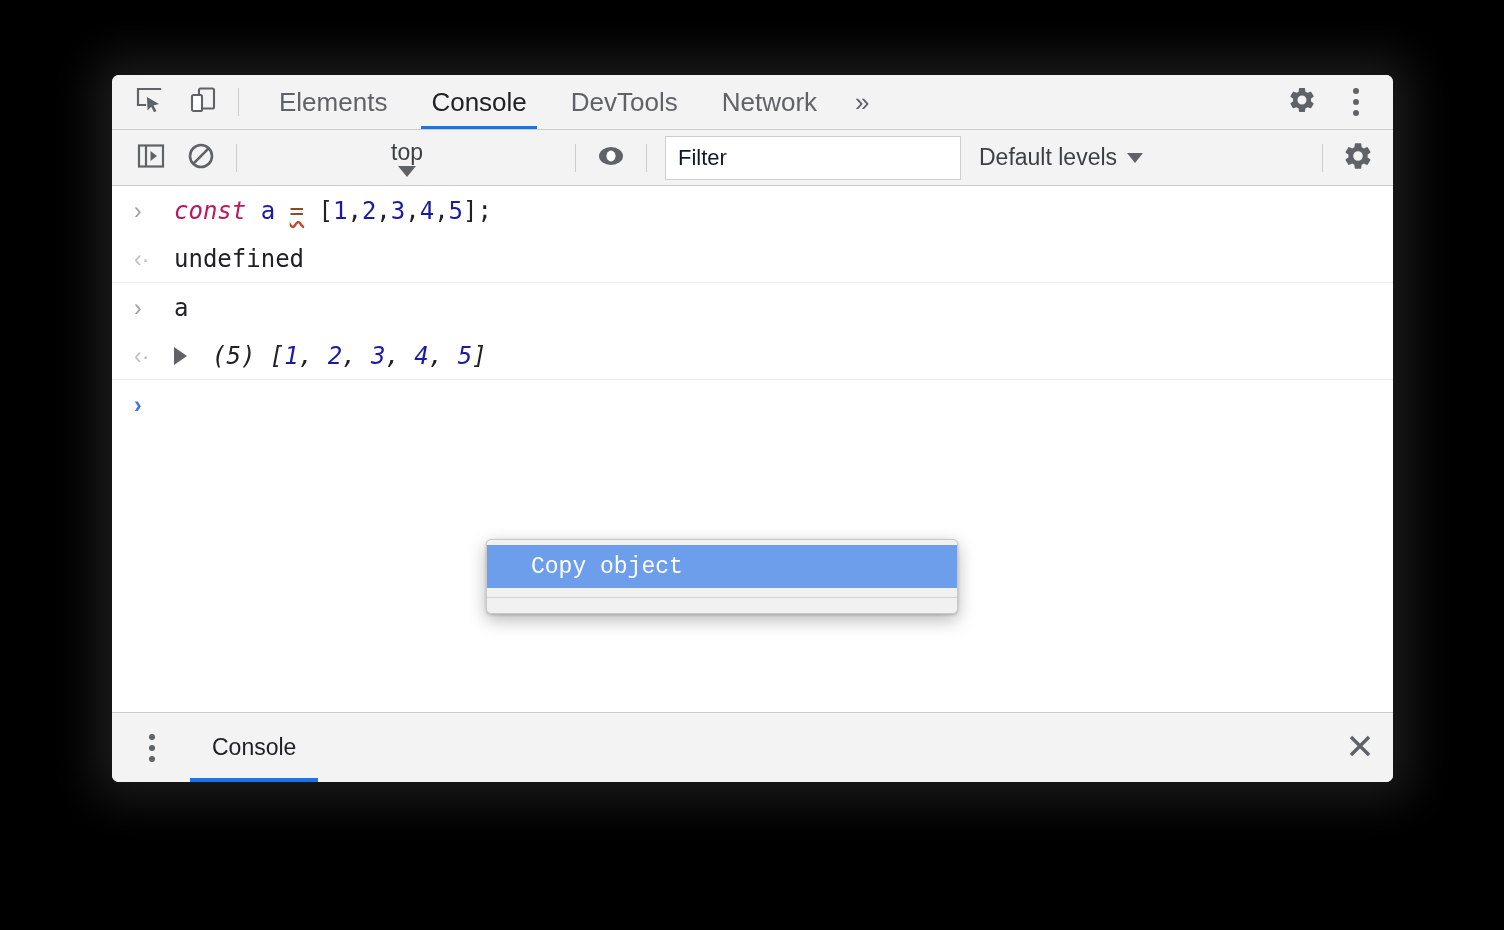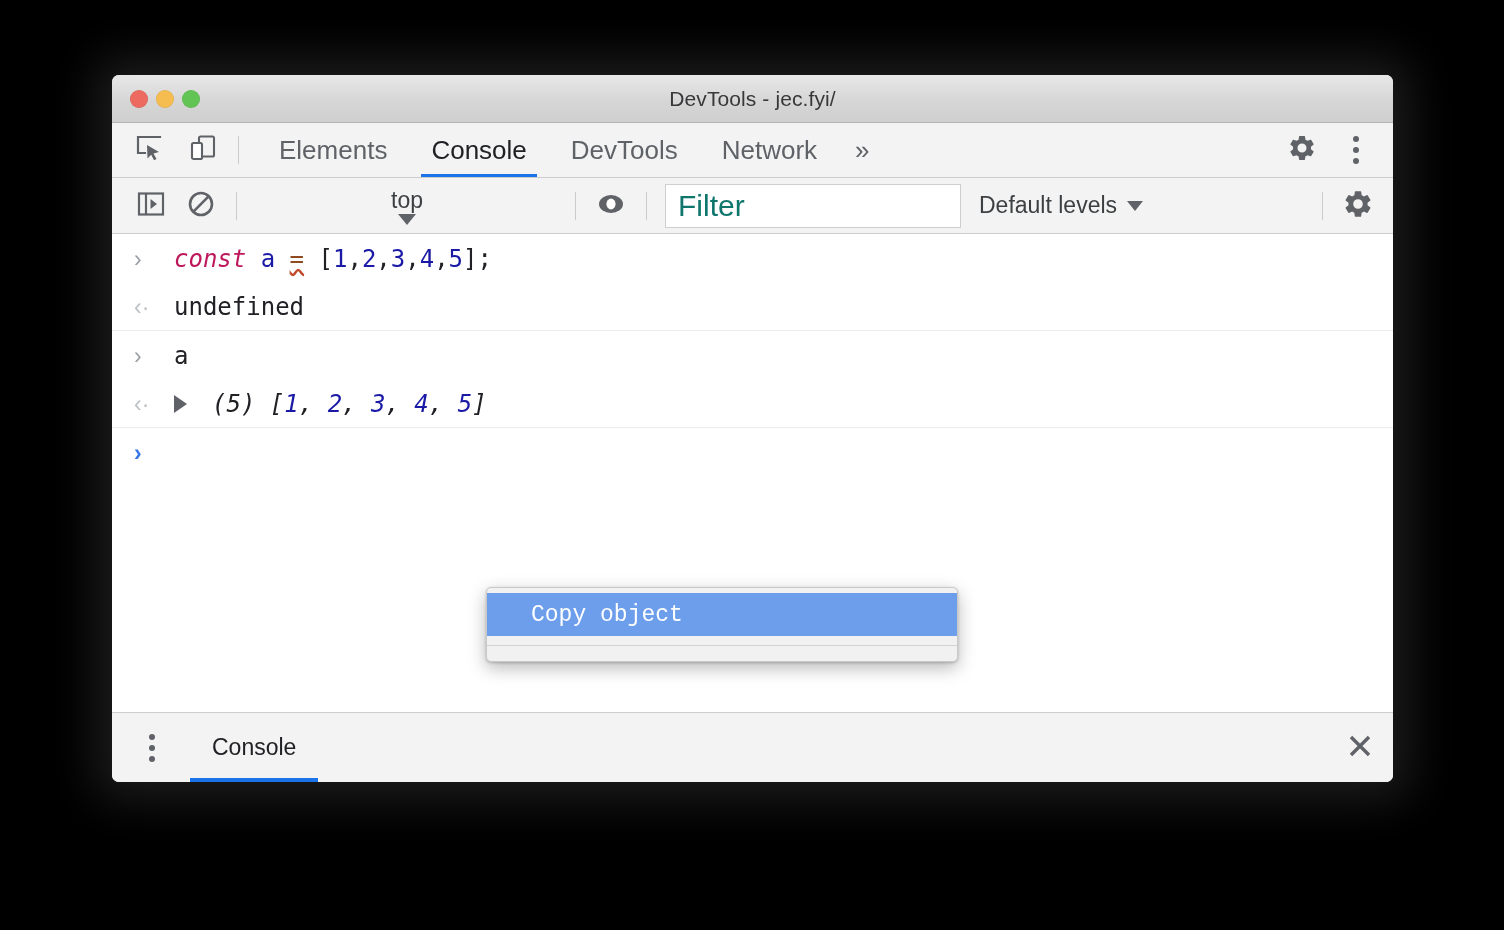--- a/index.html
+++ b/index.html
@@ -183,22 +183,22 @@
     height: 44px;
     background: #ffffff;
     border: 1px solid #cfcfcf;
     box-sizing: border-box;
     display: flex;
     align-items: center;
     padding: 0 12px;
     margin-left: 8px;
   }
   .filter-box .ph {
-    font-size: 30px;
-    color: #0f766e;
+    font-size: 22px;
+    color: #0f172a;
   }
   .levels {
     display: flex;
     align-items: center;
     gap: 10px;
     margin-left: 18px;
     cursor: default;
   }
   .levels .label {
     font-size: 23px;
@@ -351,28 +351,20 @@
     align-items: center;
     justify-content: center;
     cursor: default;
   }
 </style>
 </head>
 <body>
 
 <div class="window">
 
-  <div class="titlebar">
-    <div class="traffic">
-      <span class="light red"></span>
-      <span class="light yellow"></span>
-      <span class="light green"></span>
-    </div>
-    <div class="window-title">DevTools - jec.fyi/</div>
-  </div>
 
   <div class="tabbar">
     <div class="tb-icon-btn">
       <span>
         <svg width="30" height="30" viewBox="0 0 30 30">
           <path d="M4 4 H20 M4 4 V20 M4 20 H11 M26 4 H20" fill="none" stroke="#5f6368" stroke-width="2.2" stroke-linecap="square"></path>
           <path d="M13 12 L25 19 L19.5 20.5 L22.5 26 L20 27.3 L17.2 21.8 L13.5 25.5 Z" fill="#5f6368"></path>
         </svg>
       </span>
     </div>

